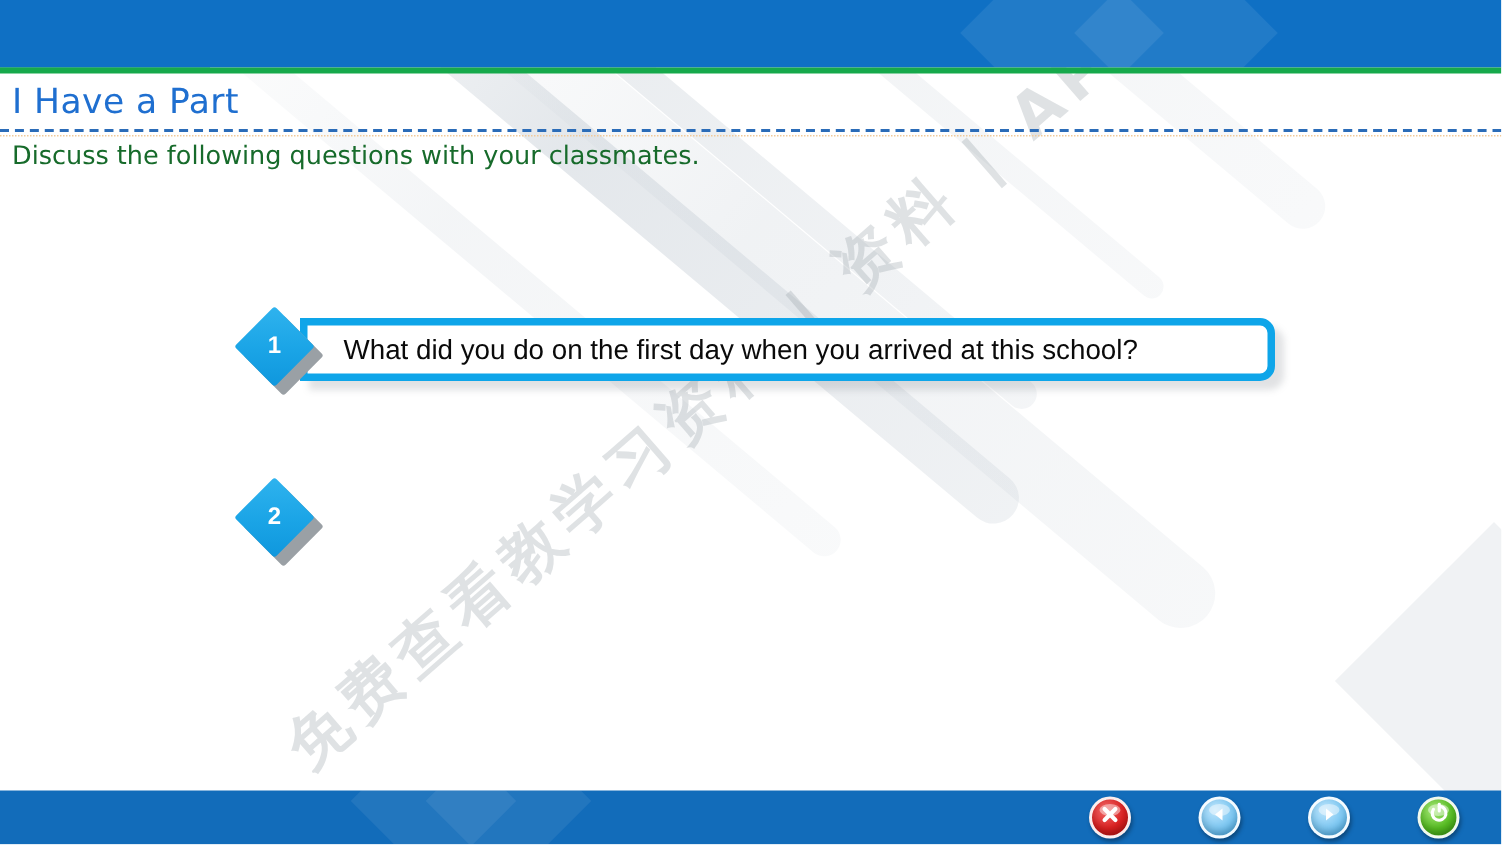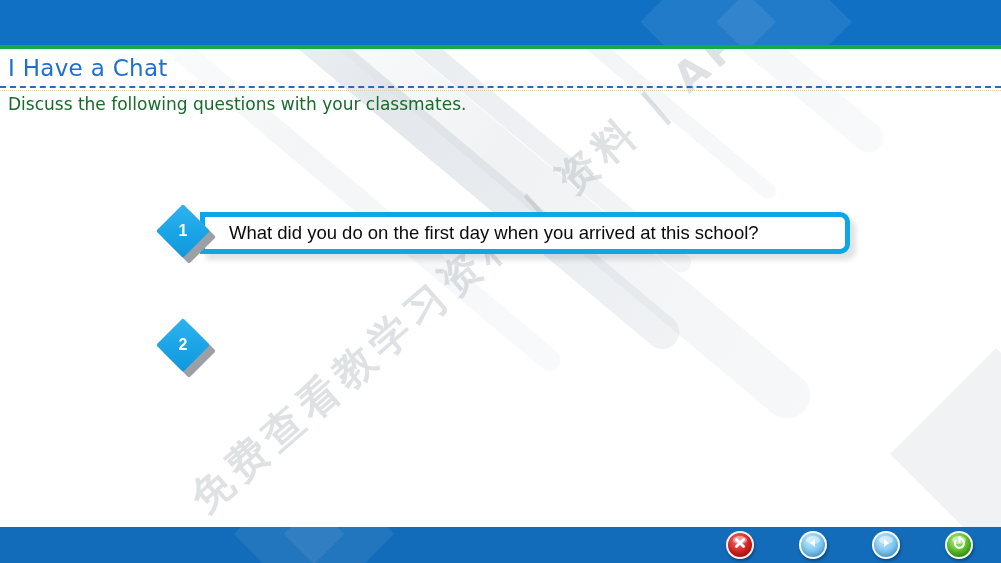--- a/index.html
+++ b/index.html
@@ -321,21 +321,21 @@
   <div class="header-bar">
     <div class="header-chev c1"></div>
     <div class="header-chev c2"></div>
   </div>
   <div class="header-tab">
     <span class="header-tab-label">Part One</span>
   </div>
   <div class="header-title">Warming-up</div>
   <div class="header-underline"></div>
 
-  <div class="section-title">I Have a Chat</div>
+  <div class="section-title">I Have a Part</div>
   <div class="divider"></div>
   <div class="divider-under"></div>
   <div class="instruction">Discuss the following questions with your classmates.</div>
 
   <div class="qrow q1">
     <div class="qbox">
       <span class="qtext">What did you do on the first day when you arrived at this school?</span>
     </div>
     <div class="qdiamond-shadow"></div>
     <div class="qdiamond"></div>

